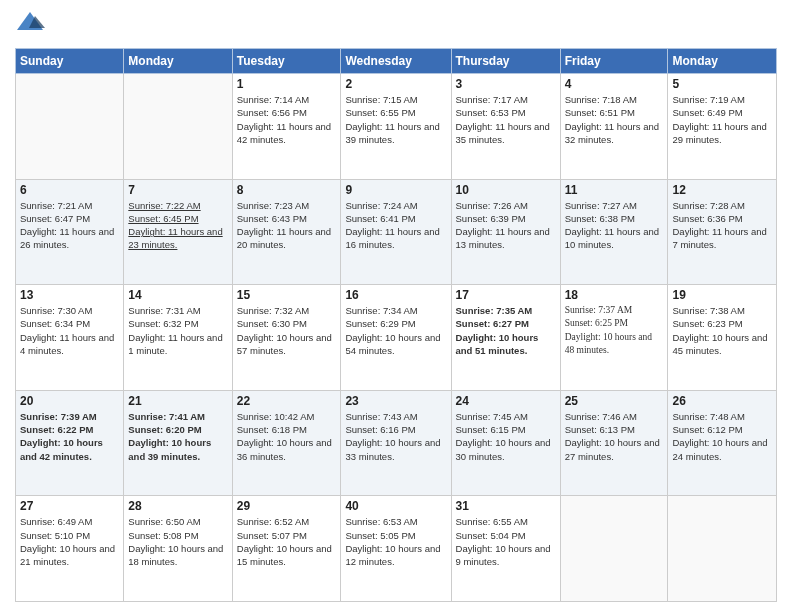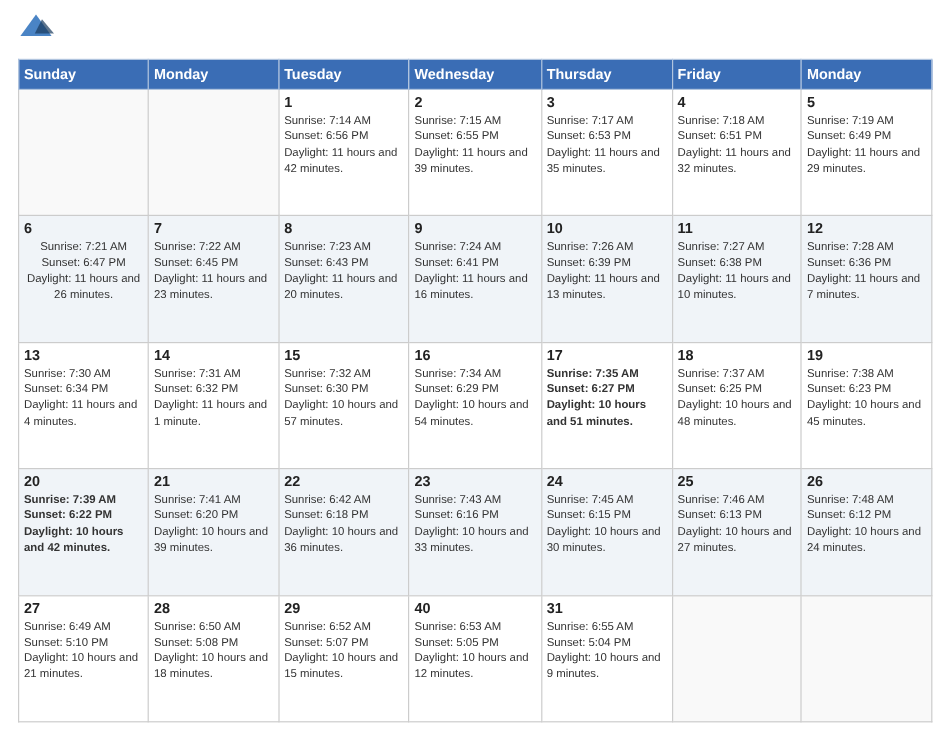--- a/index.html
+++ b/index.html
@@ -161,27 +161,27 @@
           <td>
             <span class="day-num">5</span>
             <div class="day-info" style="white-space: pre-line;">Sunrise: 7:19 AM
 Sunset: 6:49 PM
 Daylight: 11 hours and 29 minutes.</div>
           </td>
         </tr>
         <tr class="row-shaded">
           <td>
             <span class="day-num">6</span>
-            <div class="day-info" style="white-space: pre-line; text-align: center;">Sunrise: 7:21 AM
+            <div class="day-info" style="white-space: pre-line;">Sunrise: 7:21 AM
 Sunset: 6:47 PM
 Daylight: 11 hours and 26 minutes.</div>
           </td>
           <td>
             <span class="day-num">7</span>
-            <div class="day-info" style="white-space: pre-line;">Sunrise: 7:22 AM
+            <div class="day-info" style="white-space: pre-line; text-decoration: underline;">Sunrise: 7:22 AM
 Sunset: 6:45 PM
 Daylight: 11 hours and 23 minutes.</div>
           </td>
           <td>
             <span class="day-num">8</span>
             <div class="day-info" style="white-space: pre-line;">Sunrise: 7:23 AM
 Sunset: 6:43 PM
 Daylight: 11 hours and 20 minutes.</div>
           </td>
           <td>
@@ -235,47 +235,47 @@
 Daylight: 10 hours and 54 minutes.</div>
           </td>
           <td>
             <span class="day-num">17</span>
             <div class="day-info" style="white-space: pre-line; font-weight: bold;">Sunrise: 7:35 AM
 Sunset: 6:27 PM
 Daylight: 10 hours and 51 minutes.</div>
           </td>
           <td>
             <span class="day-num">18</span>
-            <div class="day-info" style="white-space: pre-line;">Sunrise: 7:37 AM
+            <div class="day-info" style="white-space: pre-line; font-family: Liberation Serif, serif;">Sunrise: 7:37 AM
 Sunset: 6:25 PM
 Daylight: 10 hours and 48 minutes.</div>
           </td>
           <td>
             <span class="day-num">19</span>
             <div class="day-info" style="white-space: pre-line;">Sunrise: 7:38 AM
 Sunset: 6:23 PM
 Daylight: 10 hours and 45 minutes.</div>
           </td>
         </tr>
         <tr class="row-shaded">
           <td>
             <span class="day-num">20</span>
             <div class="day-info" style="white-space: pre-line; font-weight: bold;">Sunrise: 7:39 AM
 Sunset: 6:22 PM
 Daylight: 10 hours and 42 minutes.</div>
           </td>
           <td>
             <span class="day-num">21</span>
-            <div class="day-info" style="white-space: pre-line;">Sunrise: 7:41 AM
+            <div class="day-info" style="white-space: pre-line; font-weight: bold;">Sunrise: 7:41 AM
 Sunset: 6:20 PM
 Daylight: 10 hours and 39 minutes.</div>
           </td>
           <td>
             <span class="day-num">22</span>
-            <div class="day-info" style="white-space: pre-line;">Sunrise: 6:42 AM
+            <div class="day-info" style="white-space: pre-line;">Sunrise: 10:42 AM
 Sunset: 6:18 PM
 Daylight: 10 hours and 36 minutes.</div>
           </td>
           <td>
             <span class="day-num">23</span>
             <div class="day-info" style="white-space: pre-line;">Sunrise: 7:43 AM
 Sunset: 6:16 PM
 Daylight: 10 hours and 33 minutes.</div>
           </td>
           <td>

